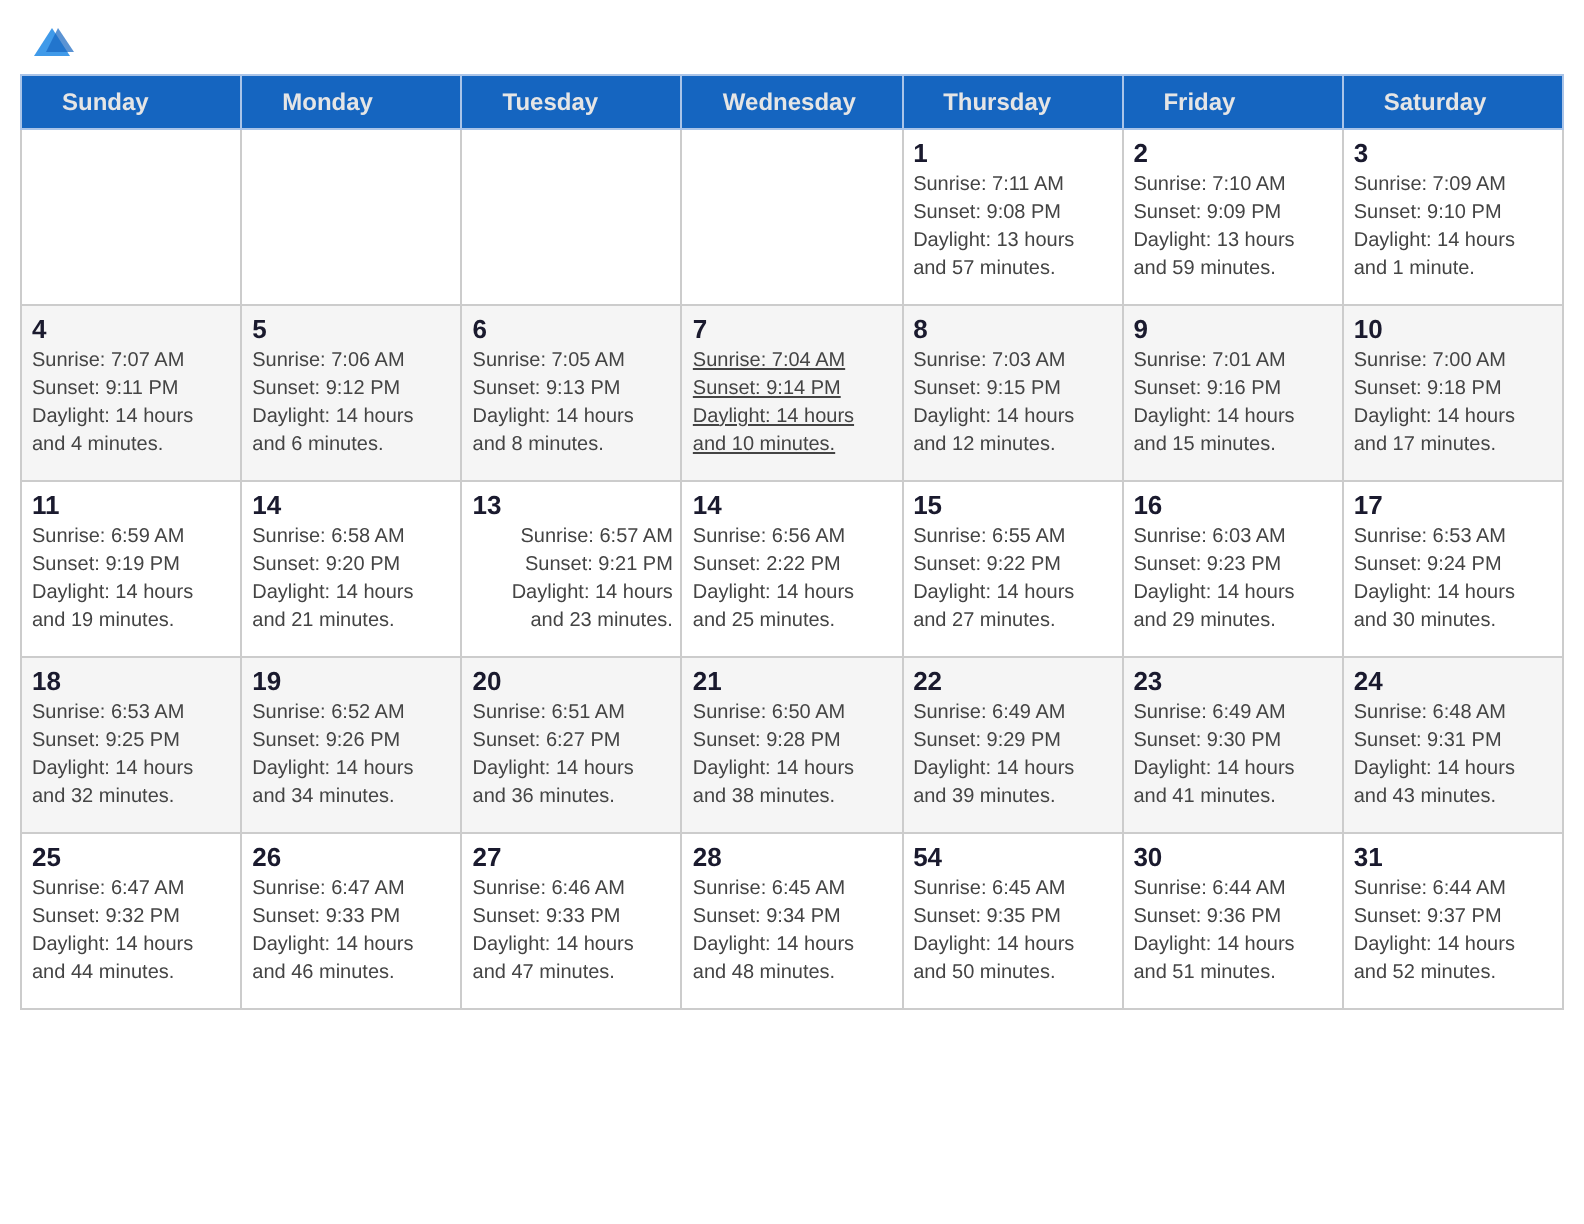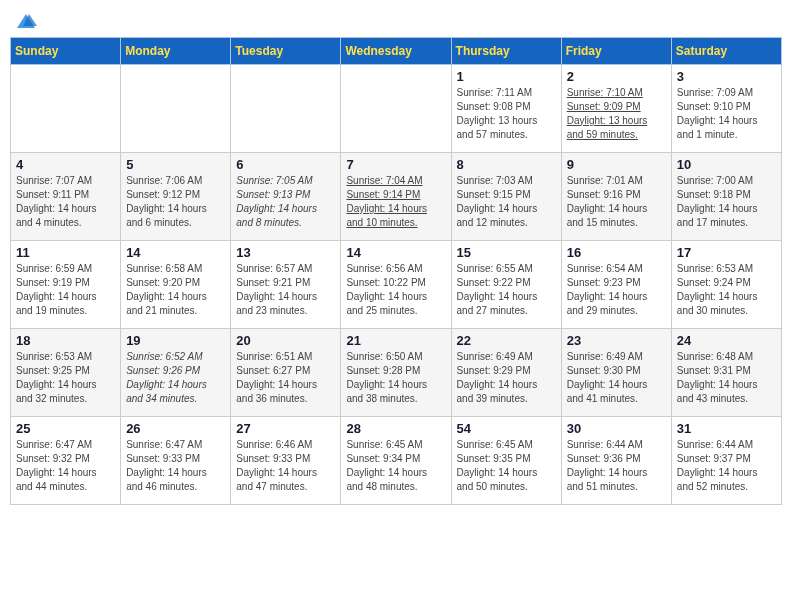--- a/index.html
+++ b/index.html
@@ -34,23 +34,23 @@
       color: #333;
       font-weight: normal;
     }
     table {
       width: 100%;
       border-collapse: collapse;
       table-layout: fixed;
     }
     thead th {
       background-color: #1565c0;
-      color: #fde047;
+      color: #e5e5e5;
       font-size: 12px;
-      padding: 6px 4px;
+      padding: 6px 20px;
       text-align: left;
       border: 1px solid #aac4e8;
     }
     tbody td {
       vertical-align: top;
       border: 1px solid #ccc;
       padding: 4px 4px 4px 5px;
       height: 88px;
       background: #fff;
       font-size: 10.5px;
@@ -118,21 +118,21 @@
         <td class="empty"></td>
         <td>
           <span class="day-num">1</span>
           <div class="day-detail" style="white-space: pre-line;">Sunrise: 7:11 AM
 Sunset: 9:08 PM
 Daylight: 13 hours
 and 57 minutes.</div>
         </td>
         <td>
           <span class="day-num">2</span>
-          <div class="day-detail" style="white-space: pre-line; text-decoration: underline;">Sunrise: 7:10 AM
+          <div class="day-detail" style="white-space: pre-line;">Sunrise: 7:10 AM
 Sunset: 9:09 PM
 Daylight: 13 hours
 and 59 minutes.</div>
         </td>
         <td>
           <span class="day-num">3</span>
           <div class="day-detail" style="white-space: pre-line;">Sunrise: 7:09 AM
 Sunset: 9:10 PM
 Daylight: 14 hours
 and 1 minute.</div>
@@ -148,21 +148,21 @@
         </td>
         <td>
           <span class="day-num">5</span>
           <div class="day-detail" style="white-space: pre-line;">Sunrise: 7:06 AM
 Sunset: 9:12 PM
 Daylight: 14 hours
 and 6 minutes.</div>
         </td>
         <td>
           <span class="day-num">6</span>
-          <div class="day-detail" style="white-space: pre-line; font-style: italic;">Sunrise: 7:05 AM
+          <div class="day-detail" style="white-space: pre-line;">Sunrise: 7:05 AM
 Sunset: 9:13 PM
 Daylight: 14 hours
 and 8 minutes.</div>
         </td>
         <td>
           <span class="day-num">7</span>
           <div class="day-detail" style="white-space: pre-line; text-decoration: underline;">Sunrise: 7:04 AM
 Sunset: 9:14 PM
 Daylight: 14 hours
 and 10 minutes.</div>
@@ -199,42 +199,42 @@
         </td>
         <td>
           <span class="day-num">14</span>
           <div class="day-detail" style="white-space: pre-line;">Sunrise: 6:58 AM
 Sunset: 9:20 PM
 Daylight: 14 hours
 and 21 minutes.</div>
         </td>
         <td>
           <span class="day-num">13</span>
-          <div class="day-detail" style="white-space: pre-line;">Sunrise: 6:57 AM
+          <div class="day-detail" style="white-space: pre-line; text-align: right;">Sunrise: 6:57 AM
 Sunset: 9:21 PM
 Daylight: 14 hours
 and 23 minutes.</div>
         </td>
         <td>
           <span class="day-num">14</span>
           <div class="day-detail" style="white-space: pre-line;">Sunrise: 6:56 AM
-Sunset: 10:22 PM
+Sunset: 2:22 PM
 Daylight: 14 hours
 and 25 minutes.</div>
         </td>
         <td>
           <span class="day-num">15</span>
           <div class="day-detail" style="white-space: pre-line;">Sunrise: 6:55 AM
 Sunset: 9:22 PM
 Daylight: 14 hours
 and 27 minutes.</div>
         </td>
         <td>
           <span class="day-num">16</span>
-          <div class="day-detail" style="white-space: pre-line;">Sunrise: 6:54 AM
+          <div class="day-detail" style="white-space: pre-line;">Sunrise: 6:03 AM
 Sunset: 9:23 PM
 Daylight: 14 hours
 and 29 minutes.</div>
         </td>
         <td>
           <span class="day-num">17</span>
           <div class="day-detail" style="white-space: pre-line;">Sunrise: 6:53 AM
 Sunset: 9:24 PM
 Daylight: 14 hours
 and 30 minutes.</div>
@@ -243,21 +243,21 @@
       <tr>
         <td>
           <span class="day-num">18</span>
           <div class="day-detail" style="white-space: pre-line;">Sunrise: 6:53 AM
 Sunset: 9:25 PM
 Daylight: 14 hours
 and 32 minutes.</div>
         </td>
         <td>
           <span class="day-num">19</span>
-          <div class="day-detail" style="white-space: pre-line; font-style: italic;">Sunrise: 6:52 AM
+          <div class="day-detail" style="white-space: pre-line;">Sunrise: 6:52 AM
 Sunset: 9:26 PM
 Daylight: 14 hours
 and 34 minutes.</div>
         </td>
         <td>
           <span class="day-num">20</span>
           <div class="day-detail" style="white-space: pre-line;">Sunrise: 6:51 AM
 Sunset: 6:27 PM
 Daylight: 14 hours
 and 36 minutes.</div>

